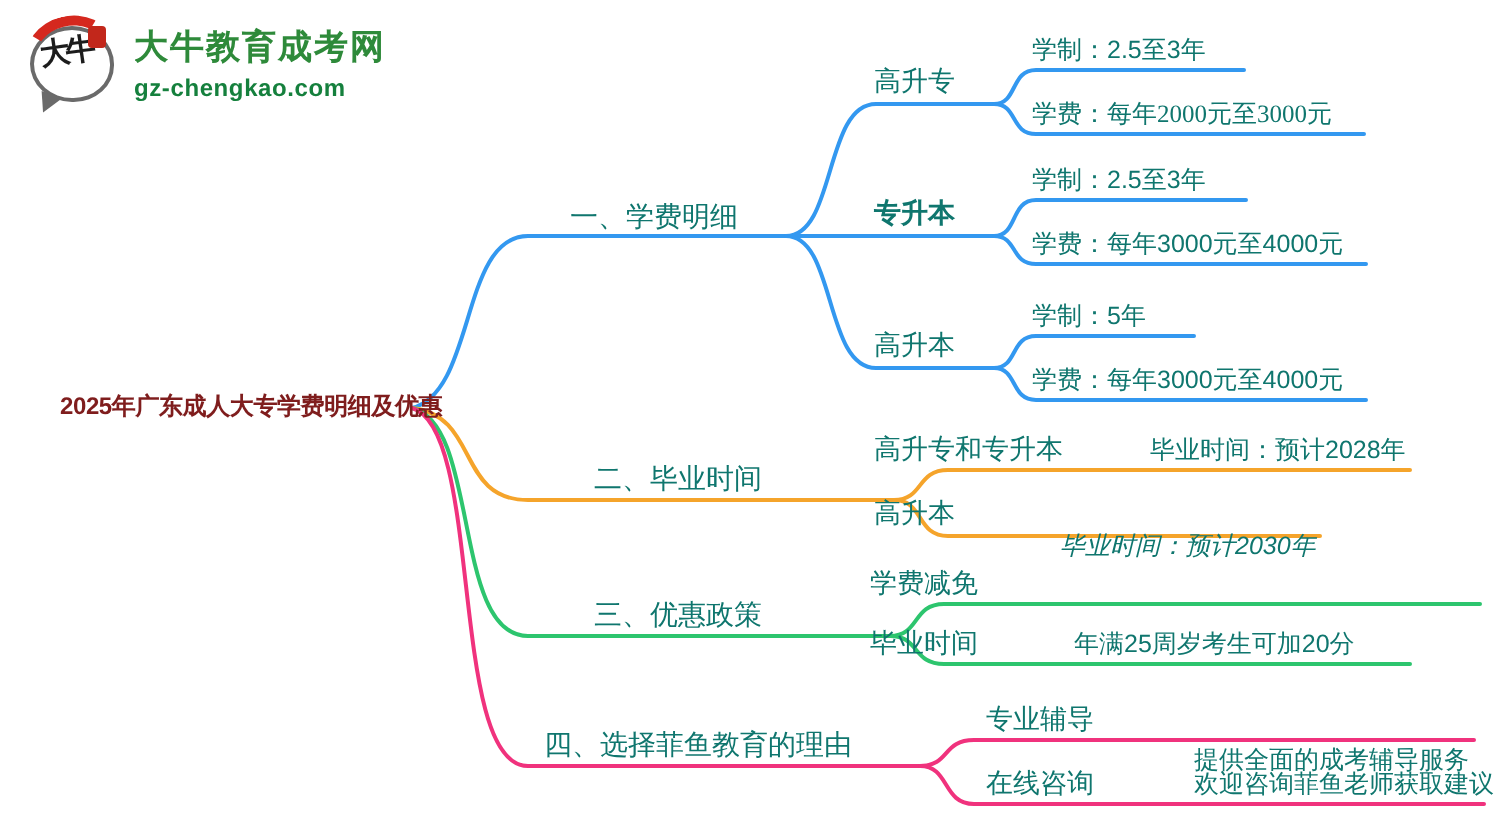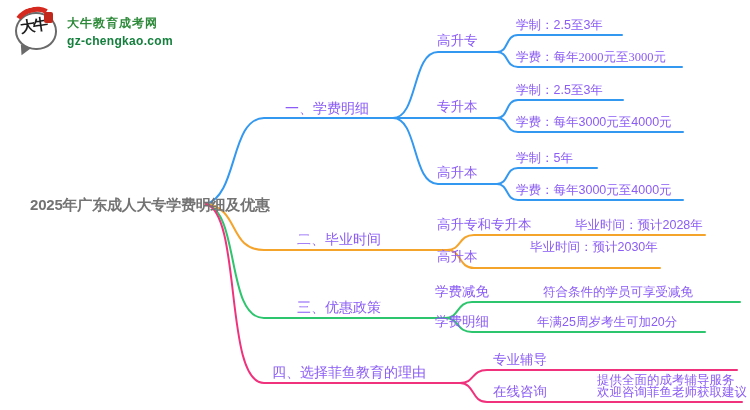--- a/index.html
+++ b/index.html
@@ -3,23 +3,23 @@
 <meta charset="utf-8">
 <style>
   html,body{margin:0;padding:0;background:#fff;}
   .stage{
     position:relative;width:750px;height:410px;background:#ffffff;
     overflow:hidden;font-family:"Liberation Sans","DejaVu Sans",sans-serif;
   }
   svg.wires{position:absolute;left:0;top:0;width:750px;height:410px;}
   svg.wires path{fill:none;stroke-width:2;stroke-linecap:round;}
   .node{
-    position:absolute;white-space:nowrap;color:#8b5cf6;line-height:1.25;
+    position:absolute;white-space:nowrap;color:#0f766e;line-height:1.25;
   }
-  .root-title{font-size:15px;font-weight:700;color:#737373;letter-spacing:-0.2px;}
+  .root-title{font-size:12px;font-weight:700;color:#7f1d1d;letter-spacing:-0.2px;}
   .branch-label{font-size:14px;}
   .child-label{font-size:13.5px;}
   .leaf-label{font-size:12.5px;}
   
   .brand{position:absolute;left:15px;top:12px;display:flex;align-items:center;}
   .bubble{
     position:relative;width:42px;height:38px;border:2px solid #6a6a6a;
     border-radius:50% 50% 48% 50%;background:#fff;box-sizing:border-box;
   }
   .bubble::after{ 
@@ -35,21 +35,21 @@
   .bubble-text{
     position:absolute;left:4px;top:3px;width:34px;height:30px;
     font-size:15px;font-weight:700;color:#1c1c1c;line-height:15px;
     transform:rotate(-8deg);letter-spacing:-2px;
   }
   .bubble-seal{
     position:absolute;right:2px;top:-2px;width:9px;height:11px;
     background:#c2271b;border-radius:2px;
   }
   .brand-text{margin-left:10px;}
-  .site-name{font-size:12px;font-weight:700;letter-spacing:1px;}
+  .site-name{font-size:17px;font-weight:700;letter-spacing:1px;}
   .site-url{font-size:12px;font-weight:700;margin-top:2px;letter-spacing:0.3px;}
 </style>
 </head>
 <body>
 
 <div class="stage">
 
   <svg class="wires">
     <g stroke="#3398f0">
       <path d="M206 204 C238 196 230 118 264 118 L393 118"></path>
@@ -89,39 +89,38 @@
     <div class="brand-text">
       <div class="site-name" style="color:#2e8a3a">大牛教育成考网</div>
       <div class="site-url" style="color:#15803d">gz-chengkao.com</div>
     </div>
   </header>
 
   <div class="node root-title" style="left:30px;top:196px;">2025年广东成人大专学费明细及优惠</div>
 
   <div class="node branch-label" style="left:285px;top:100px;">一、学费明细</div>
   <div class="node child-label" style="left:437px;top:33px;">高升专</div>
-  <div class="node child-label" style="left:437px;top:99px;">专升本</div>
+  <div class="node child-label" style="left:437px;top:99px;font-weight:bold;">专升本</div>
   <div class="node child-label" style="left:437px;top:165px;">高升本</div>
   <div class="node leaf-label" style="left:516px;top:18px;">学制：2.5至3年</div>
   <div class="node leaf-label" style="left:516px;top:50px;font-family:Liberation Serif, serif;">学费：每年2000元至3000元</div>
   <div class="node leaf-label" style="left:516px;top:83px;">学制：2.5至3年</div>
   <div class="node leaf-label" style="left:516px;top:115px;">学费：每年3000元至4000元</div>
   <div class="node leaf-label" style="left:516px;top:151px;">学制：5年</div>
   <div class="node leaf-label" style="left:516px;top:183px;">学费：每年3000元至4000元</div>
 
   <div class="node branch-label" style="left:297px;top:231px;">二、毕业时间</div>
   <div class="node child-label" style="left:437px;top:217px;">高升专和专升本</div>
   <div class="node leaf-label" style="left:575px;top:218px;">毕业时间：预计2028年</div>
   <div class="node child-label" style="left:437px;top:249px;">高升本</div>
-  <div class="node leaf-label" style="left:530px;top:240px;">毕业时间：预计2030年</div>
+  <div class="node leaf-label" style="left:530px;top:266px;font-style:italic;">毕业时间：预计2030年</div>
 
   <div class="node branch-label" style="left:297px;top:299px;text-align:center;">三、优惠政策</div>
   <div class="node child-label" style="left:435px;top:284px;">学费减免</div>
-  <div class="node leaf-label" style="left:543px;top:285px;">符合条件的学员可享受减免</div>
-  <div class="node child-label" style="left:435px;top:314px;">学费明细</div>
+  <div class="node child-label" style="left:435px;top:314px;">毕业时间</div>
   <div class="node leaf-label" style="left:537px;top:315px;">年满25周岁考生可加20分</div>
 
   <div class="node branch-label" style="left:272px;top:364px;">四、选择菲鱼教育的理由</div>
   <div class="node child-label" style="left:493px;top:352px;">专业辅导</div>
   <div class="node leaf-label" style="left:597px;top:373px;">提供全面的成考辅导服务</div>
   <div class="node child-label" style="left:493px;top:384px;">在线咨询</div>
   <div class="node leaf-label" style="left:597px;top:385px;">欢迎咨询菲鱼老师获取建议</div>
 
 </div>
 

